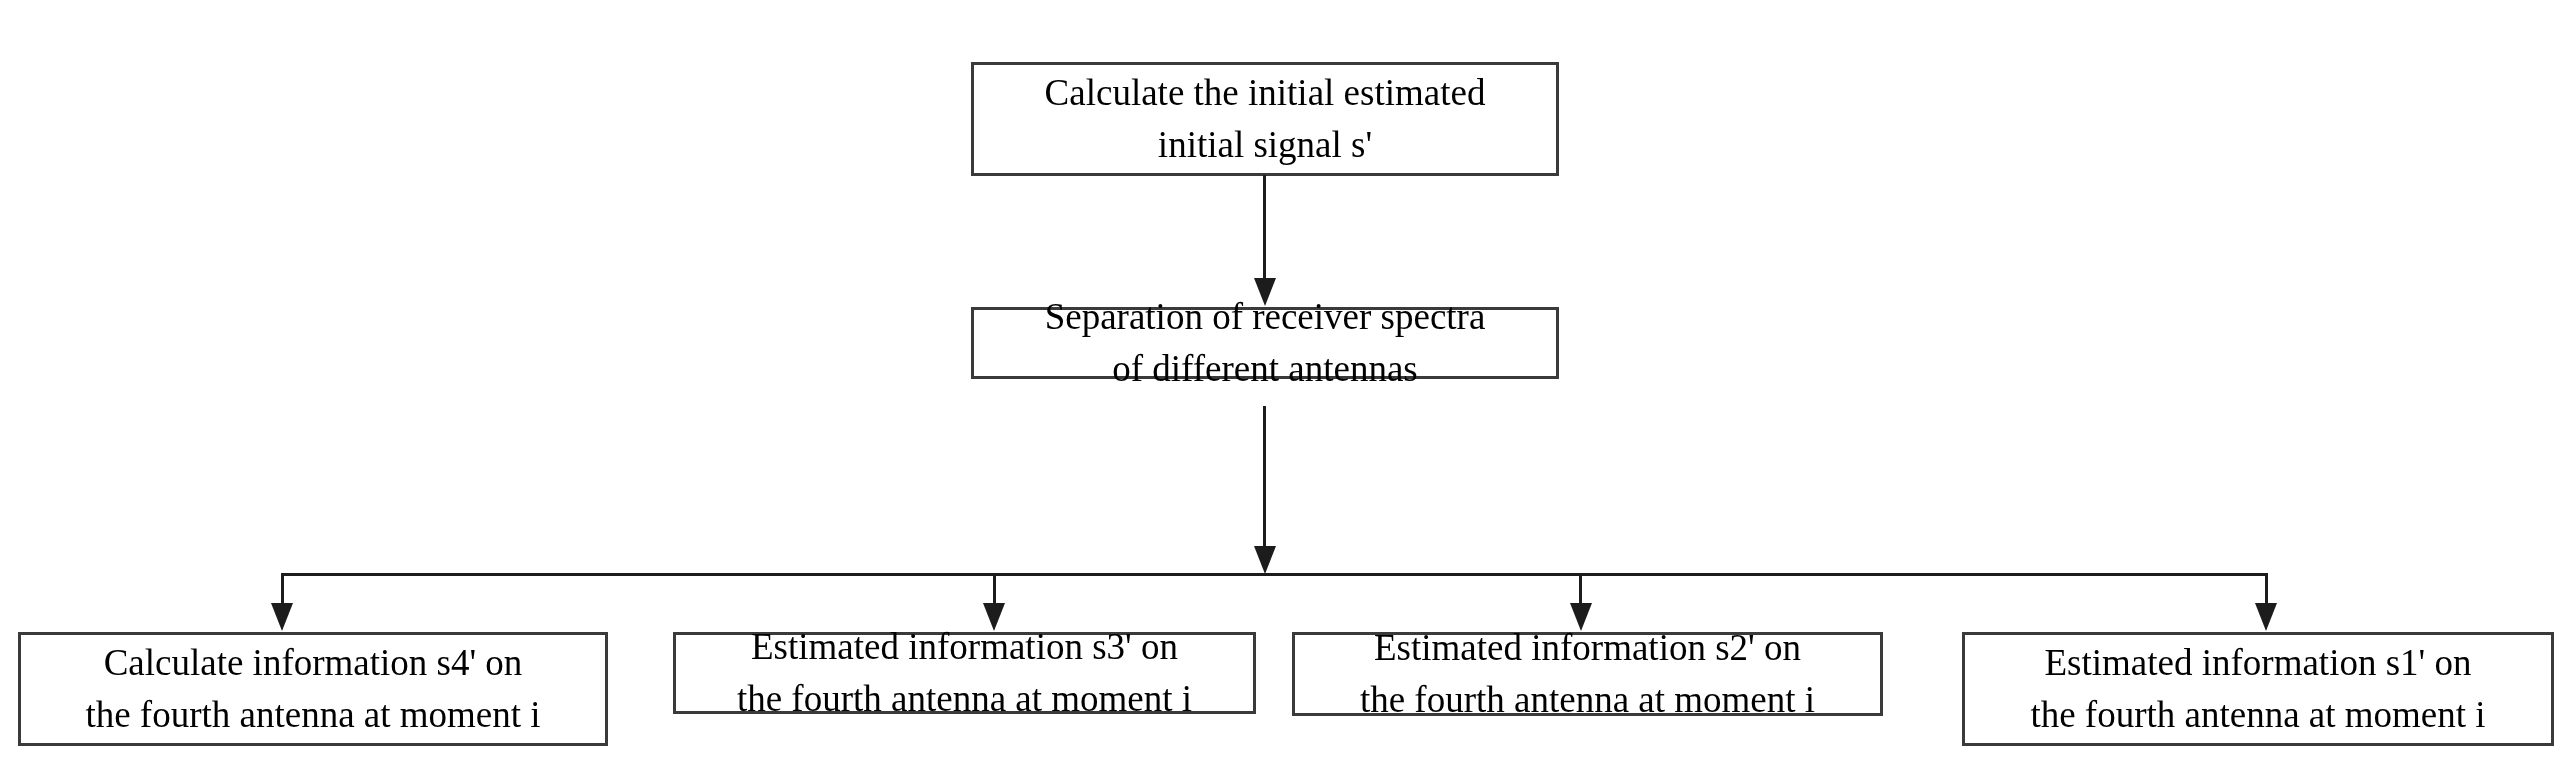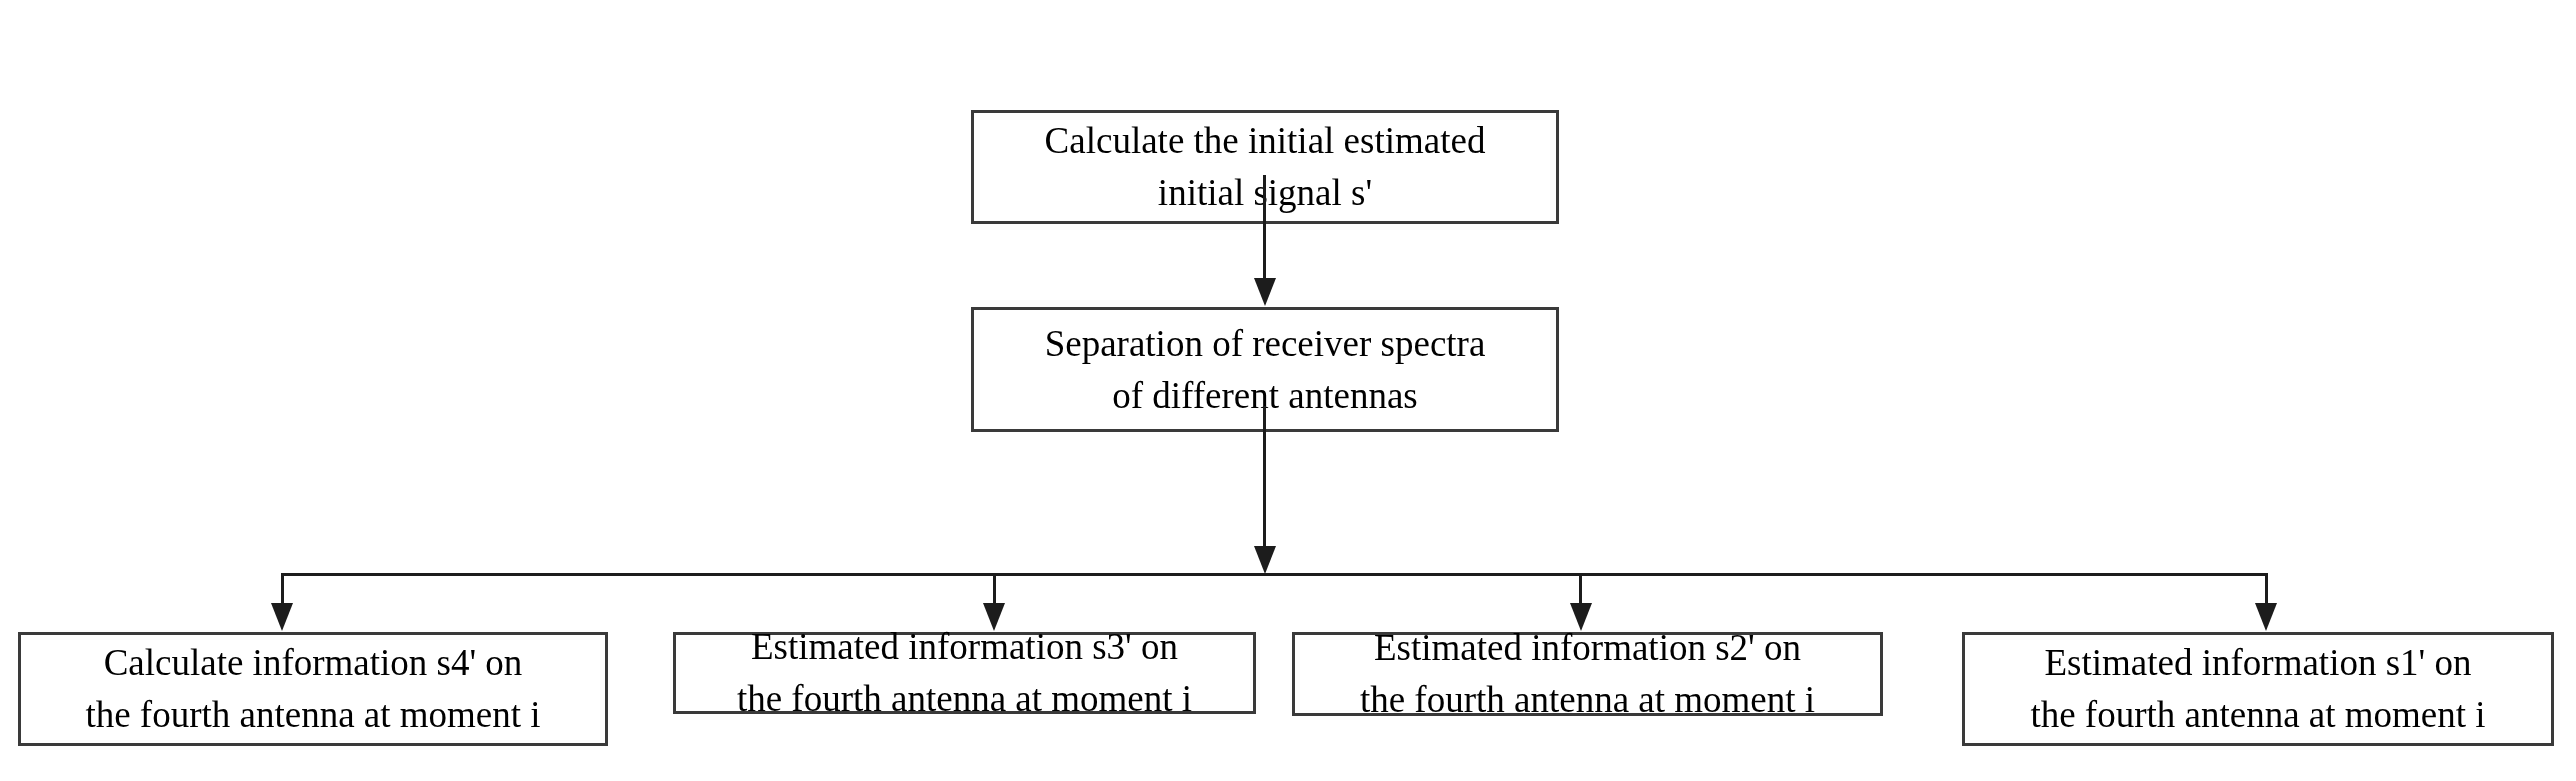--- a/index.html
+++ b/index.html
@@ -45,22 +45,22 @@
   }
   .arrowhead-down{
     position:absolute;
     width:0;height:0;
     border-left:11px solid transparent;
     border-right:11px solid transparent;
     border-top:28.5px solid var(--line);
   }
 
   
-  #node-start   {left:971px; top:62px;  width:588px; height:114px;margin-top:48px;}
-  #node-process {left:971px; top:307px; width:588px; height:125px;}
+  #node-start   {left:971px; top:62px;  width:588px; height:114px;}
+  #node-process {left:971px; top:307px; width:588px; height:72px;}
   #node-out-0   {left:18px;   top:632px; width:590px; height:114px;}
   #node-out-1   {left:673px;  top:632px; width:583px; height:82px;}
   #node-out-2   {left:1292px; top:632px; width:591px; height:84px;}
   #node-out-3   {left:1962px; top:632px; width:592px; height:114px;}
 
   
   #c1-line {left:1263px; top:175px; height:104px;}
   #c1-head {left:1254px; top:278px;}
 
   

